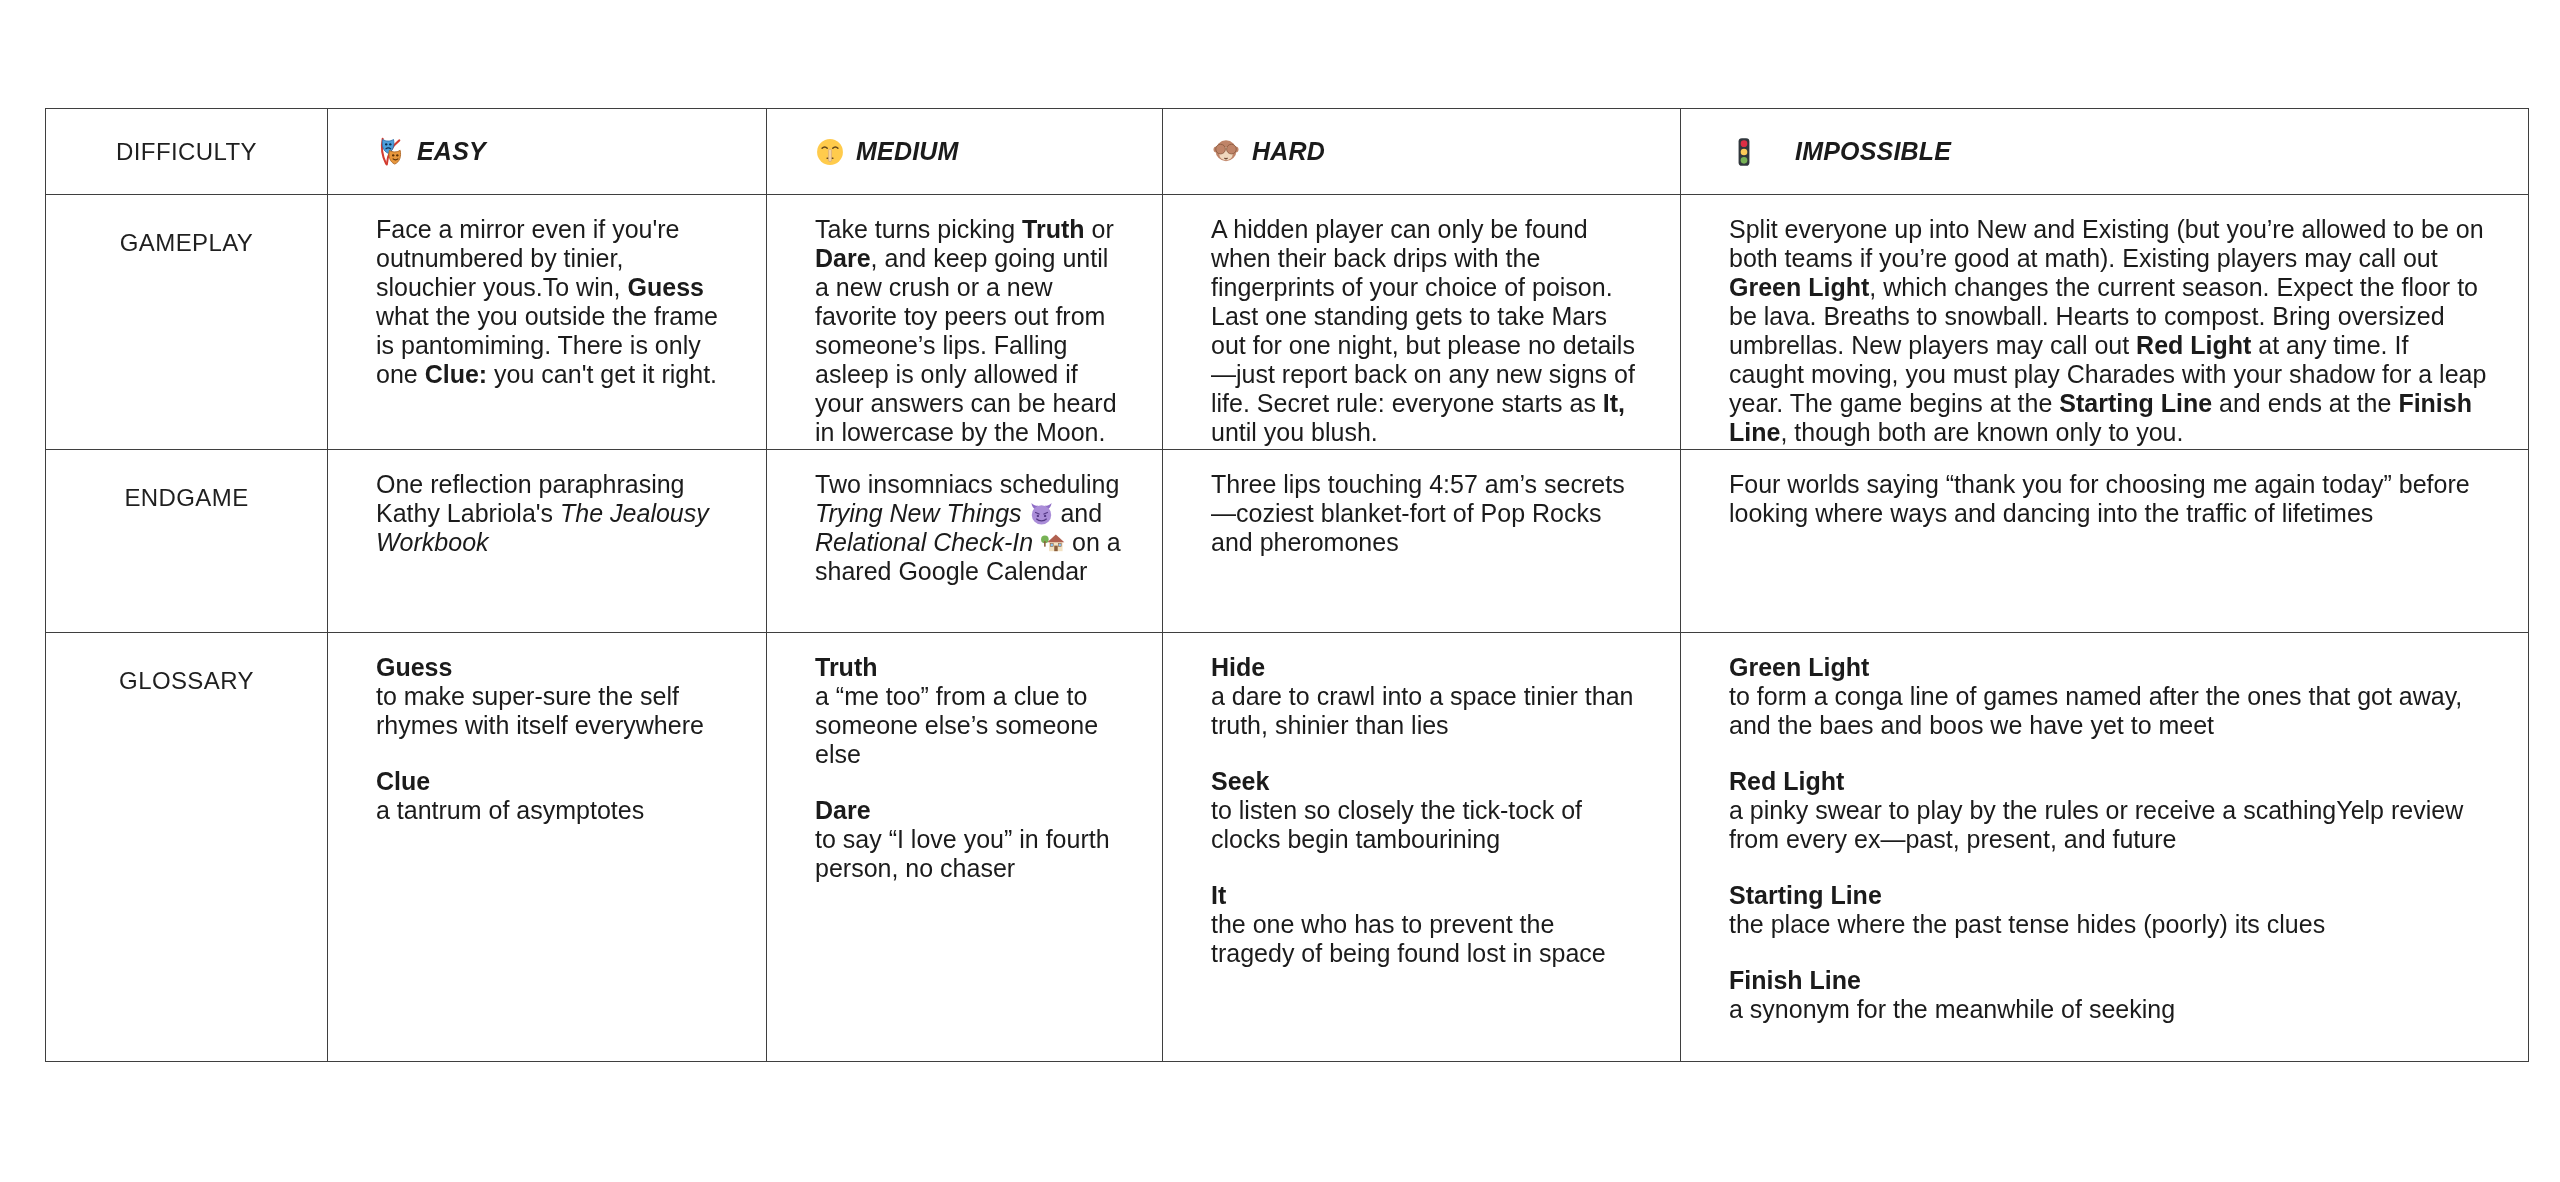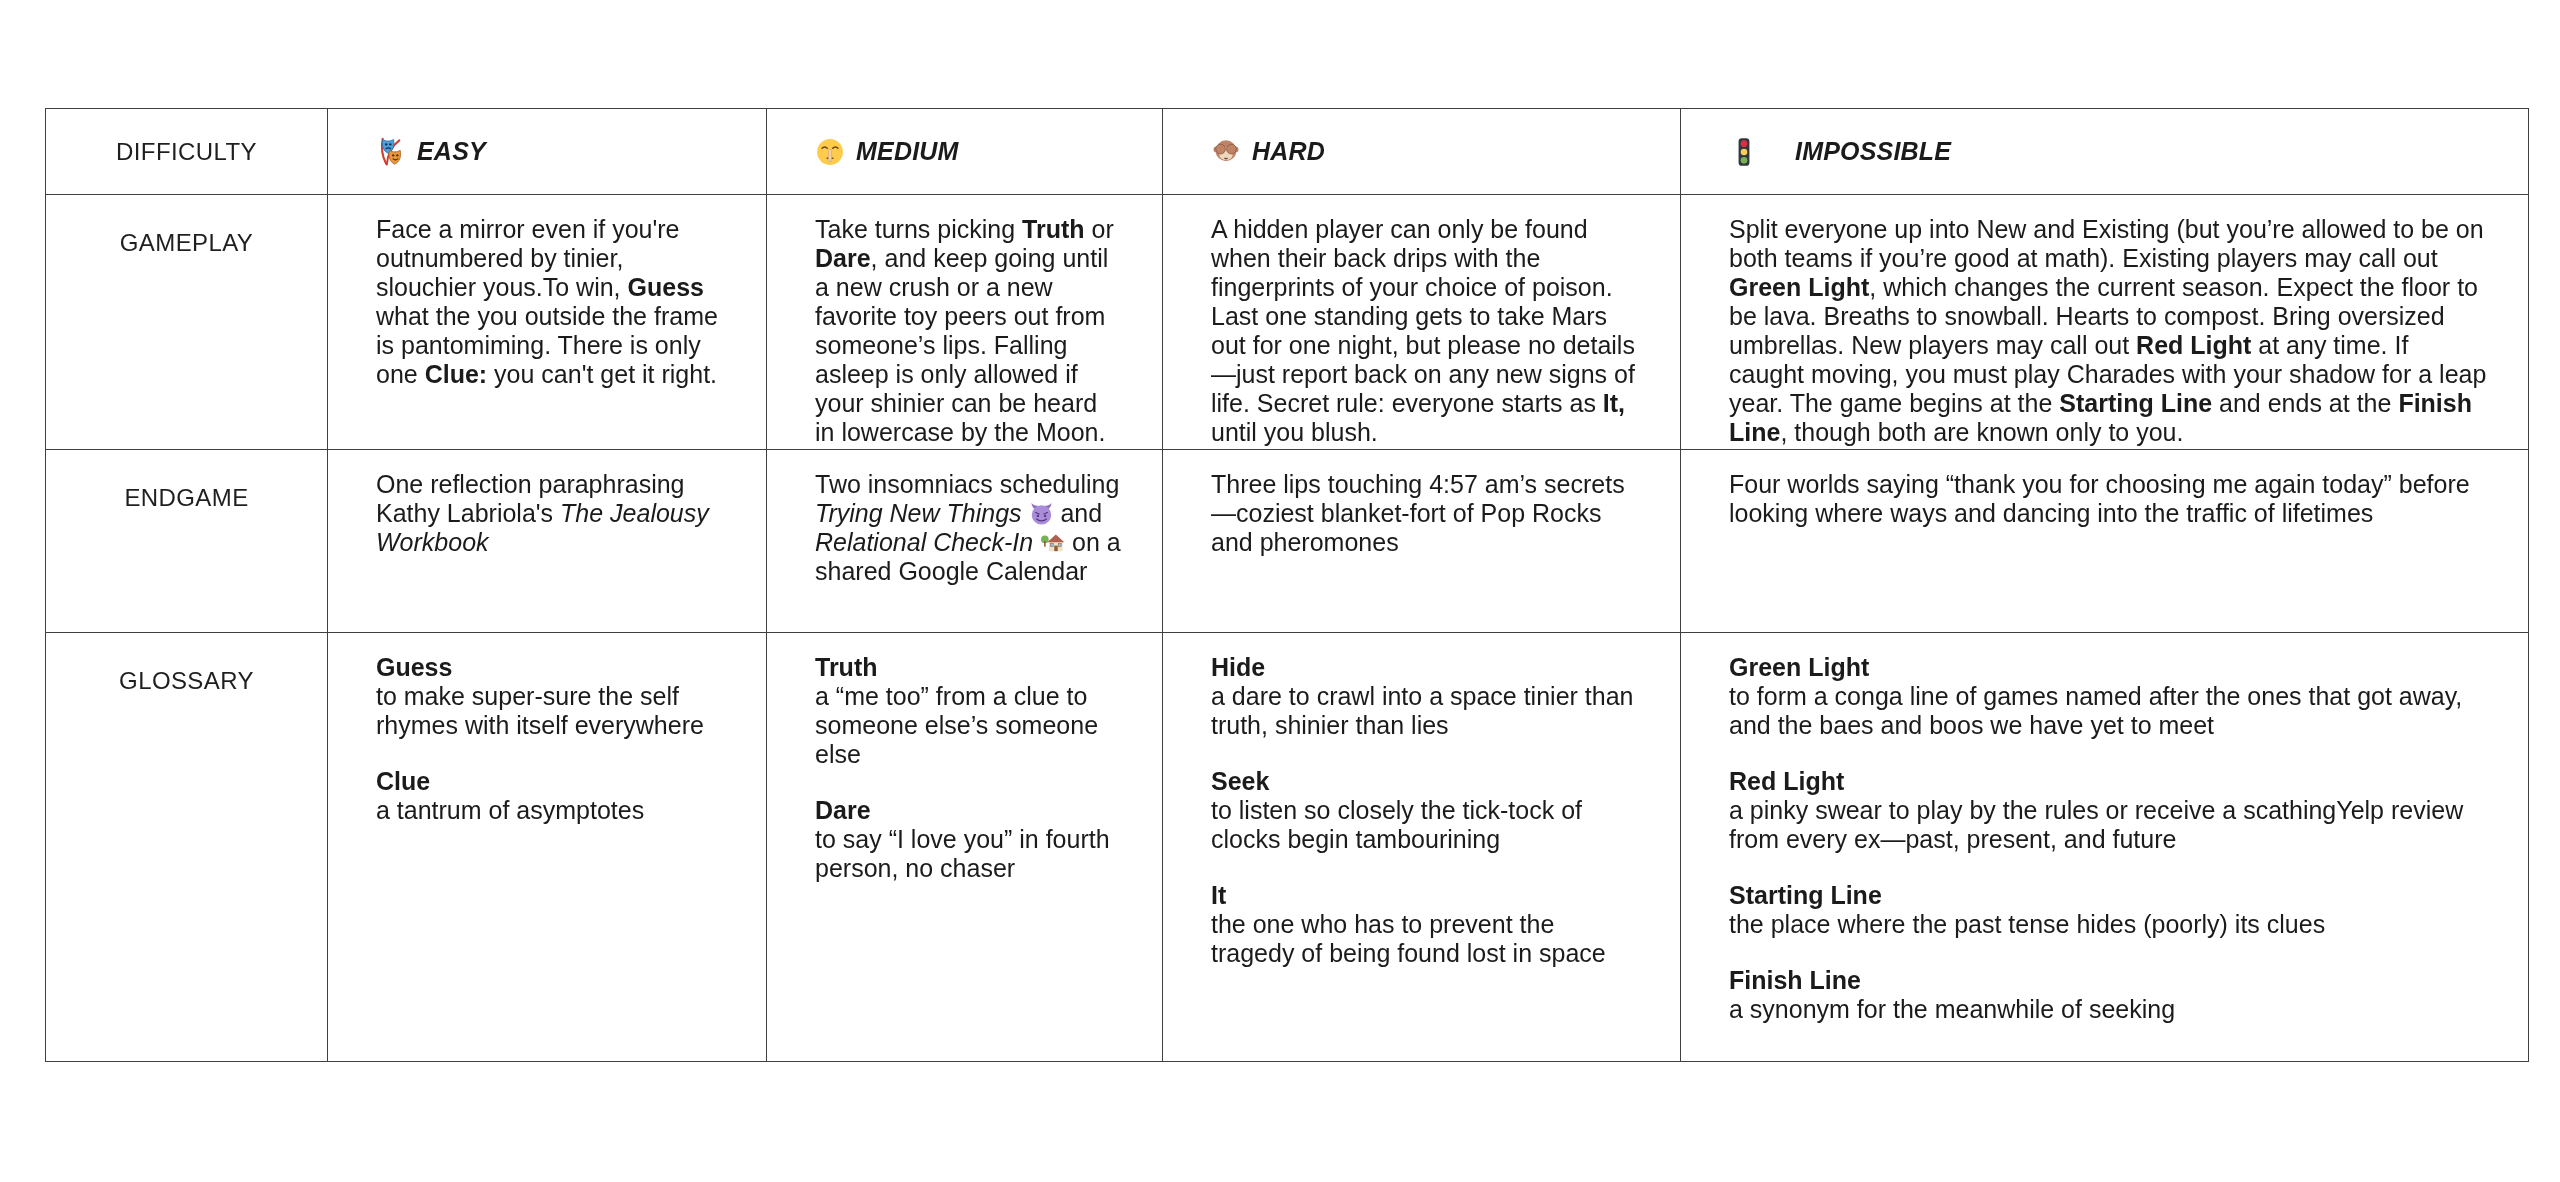--- a/index.html
+++ b/index.html
@@ -111,21 +111,21 @@
           <circle cx="18" cy="28" r="4" fill="#77b255"></circle>
         </svg>
       </span>
     <span>IMPOSSIBLE</span>
   </div>
 
   <div class="cell row-label">
     <span>GAMEPLAY</span>
   </div>
   <div class="cell body-cell"><span>Face a mirror even if you're outnumbered by tinier, slouchier yous.To win, </span><span class="b">Guess</span><span> what the you outside the frame is pantomiming. There is only one </span><span class="b">Clue:</span><span> you can't get it right.</span></div>
-  <div class="cell body-cell"><span>Take turns picking </span><span class="b">Truth</span><span> or </span><span class="b">Dare</span><span>, and keep going until a new crush or a new favorite toy peers out from someone’s lips. Falling asleep is only allowed if your shinier can be heard in lowercase by the Moon.</span></div>
+  <div class="cell body-cell"><span>Take turns picking </span><span class="b">Truth</span><span> or </span><span class="b">Dare</span><span>, and keep going until a new crush or a new favorite toy peers out from someone’s lips. Falling asleep is only allowed if your answers can be heard in lowercase by the Moon.</span></div>
   <div class="cell body-cell"><span>A hidden player can only be found when their back drips with the fingerprints of your choice of poison. Last one standing gets to take Mars out for one night, but please no details—just report back on any new signs of life. Secret rule: everyone starts as </span><span class="b">It,</span><span> until you blush.</span></div>
   <div class="cell body-cell last-col"><span>Split everyone up into New and Existing (but you’re allowed to be on both teams if you’re good at math). Existing players may call out </span><span class="b">Green Light</span><span>, which changes the current season. Expect the floor to be lava. Breaths to snowball. Hearts to compost. Bring oversized umbrellas. New players may call out </span><span class="b">Red Light</span><span> at any time. If caught moving, you must play Charades with your shadow for a leap year. The game begins at the </span><span class="b">Starting Line</span><span> and ends at the </span><span class="b">Finish Line</span><span>, though both are known only to you.</span></div>
 
   <div class="cell row-label">
     <span>ENDGAME</span>
   </div>
   <div class="cell body-cell"><span>One reflection paraphrasing Kathy Labriola's </span><span class="i">The Jealousy Workbook</span></div>
   <div class="cell body-cell"><span>Two insomniacs scheduling </span><span class="i">Trying New Things</span><span> </span><span class="inline-icon"><svg viewBox="0 0 36 36" xmlns="http://www.w3.org/2000/svg">
           <path d="M3.5 3 c3.5 3.5 6.5 4.5 9.5 3.5 L10.5 13 C6.5 11.5 4 7.5 3.5 3 z" fill="#8e6cc5"></path>
           <path d="M32.5 3 c-3.5 3.5 -6.5 4.5 -9.5 3.5 L25.5 13 C29.5 11.5 32 7.5 32.5 3 z" fill="#8e6cc5"></path>

